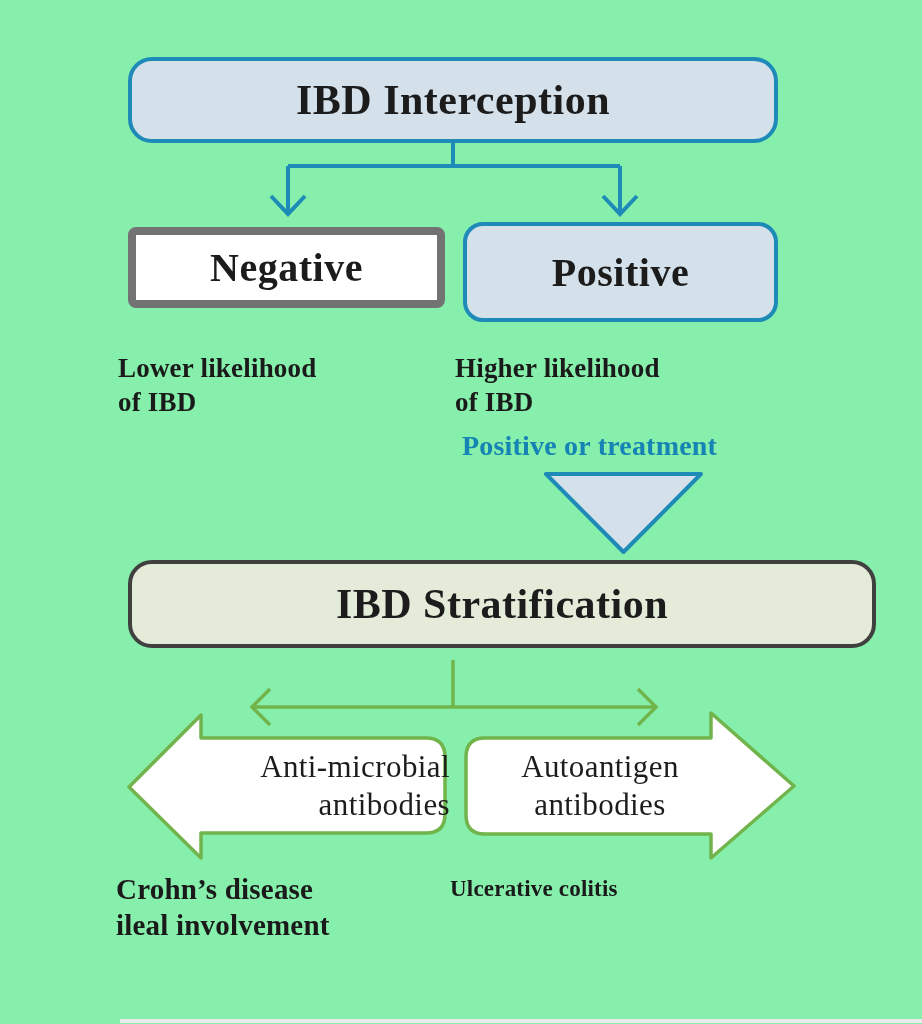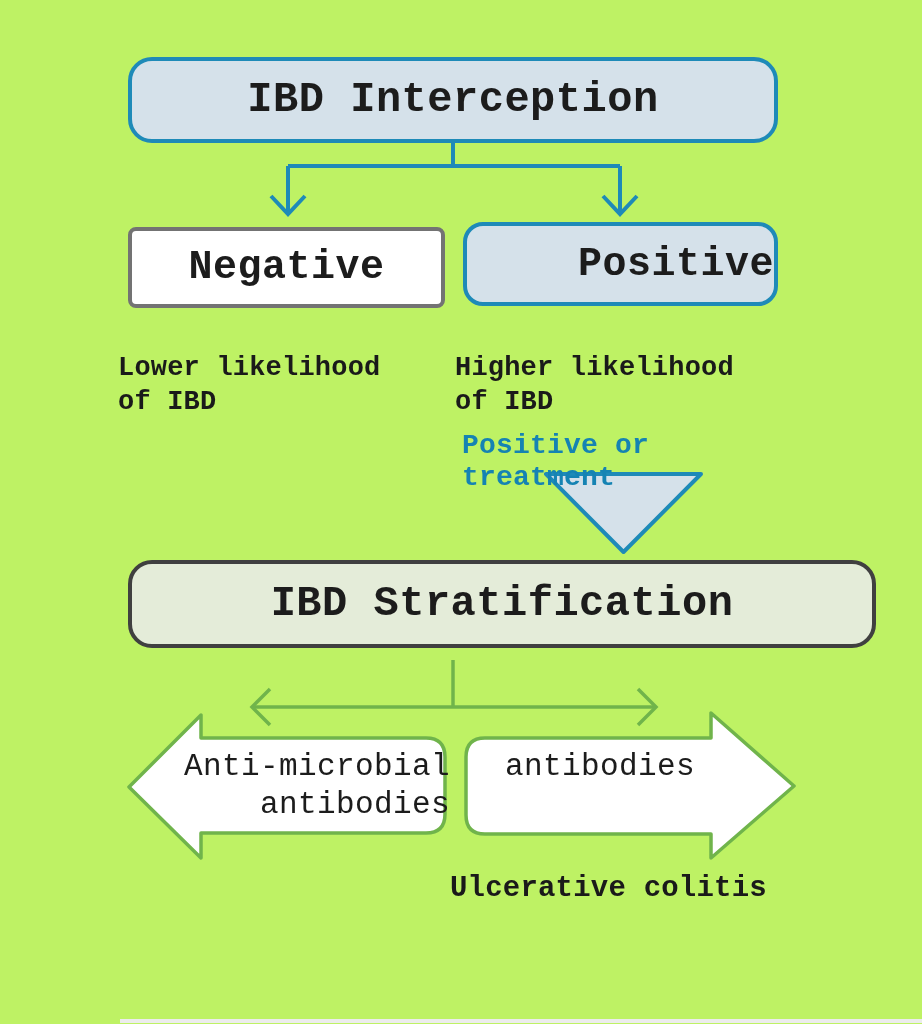--- a/index.html
+++ b/index.html
@@ -1,21 +1,21 @@
 <!DOCTYPE html>
 <html><head>
 <meta charset="utf-8">
 <style>
   html, body { margin: 0; padding: 0; background: #ffffff; }
   .canvas {
     position: relative;
     width: 922px;
     height: 1024px;
-    background: #bef264;
-    font-family: Liberation Mono, monospace;
+    background: #86efac;
+    font-family: Liberation Serif, serif;
     color: #1a1a1a;
     overflow: hidden;
   }
   svg.layer { position: absolute; left: 0; top: 0; width: 922px; height: 1024px; }
 
   .node {
     position: absolute;
     display: flex;
     align-items: center;
     justify-content: center;
@@ -30,29 +30,28 @@
   }
   .box-interception {
     left: 128px; top: 57px; width: 650px; height: 86px;
     background: #d5e1ea;
     border: 4px solid #1e8ab8;
     border-radius: 24px;
   }
   .box-negative {
     left: 128px; top: 227px; width: 317px; height: 81px;
     background: #ffffff;
-    border: 4px solid #737373;
+    border: 8px solid #737373;
     border-radius: 8px;
   }
   .box-positive {
-    left: 463px; top: 222px; width: 315px; height: 84px;
+    left: 463px; top: 222px; width: 315px; height: 100px;
     background: #d5e1ea;
     border: 4px solid #1e8ab8;
     border-radius: 20px;
-    justify-content: flex-end;
   }
   .box-stratification {
     left: 128px; top: 560px; width: 748px; height: 88px;
     background: #e4ecd9;
     border: 4px solid #404040;
     border-radius: 24px;
   }
   .box-label { font-size: 40px; font-weight: 600; color: #1c1c1c; }
 
   .caption {
@@ -63,21 +62,21 @@
     color: #1a1a1a;
     letter-spacing: 0.2px;
   }
   .cap-lower  { left: 118px; top: 351px; width: 336px; font-size: 27px; line-height: 34px; }
   .cap-higher { left: 455px; top: 351px; width: 330px; font-size: 27px; line-height: 34px; }
   .cap-referral {
     left: 462px; top: 430px; width: 322px;
     color: #1583b3; font-size: 28px; line-height: 32px;
   }
   .cap-crohns { left: 116px; top: 871px; width: 340px; font-size: 29px; line-height: 36px; }
-  .cap-uc     { left: 450px; top: 871px; width: 340px; font-size: 29px; line-height: 36px; }
+  .cap-uc     { left: 450px; top: 871px; width: 340px; font-size: 23px; line-height: 36px; }
 
   .arrow-label {
     position: absolute;
     text-align: center;
     font-size: 31px;
     line-height: 38px;
     font-weight: 500;
     color: #1c1c1c;
     letter-spacing: 0.4px;
   }
@@ -149,23 +148,28 @@
   <div class="node box-stratification">
     <span class="node-title">IBD Stratification</span>
   </div>
 
   <div class="arrow-label arrow-label-left">
     <div>Anti-microbial</div>
     <div>antibodies</div>
   </div>
 
   <div class="arrow-label arrow-label-right">
+    <div>Autoantigen</div>
     <div>antibodies</div>
   </div>
 
+  <div class="caption cap-crohns">
+    <div>Crohn’s disease</div>
+    <div>ileal involvement</div>
+  </div>
 
   <div class="caption cap-uc">
     <div>Ulcerative colitis</div>
   </div>
 
   <div class="divider"></div>
 
 </div>
 
 </body></html>

